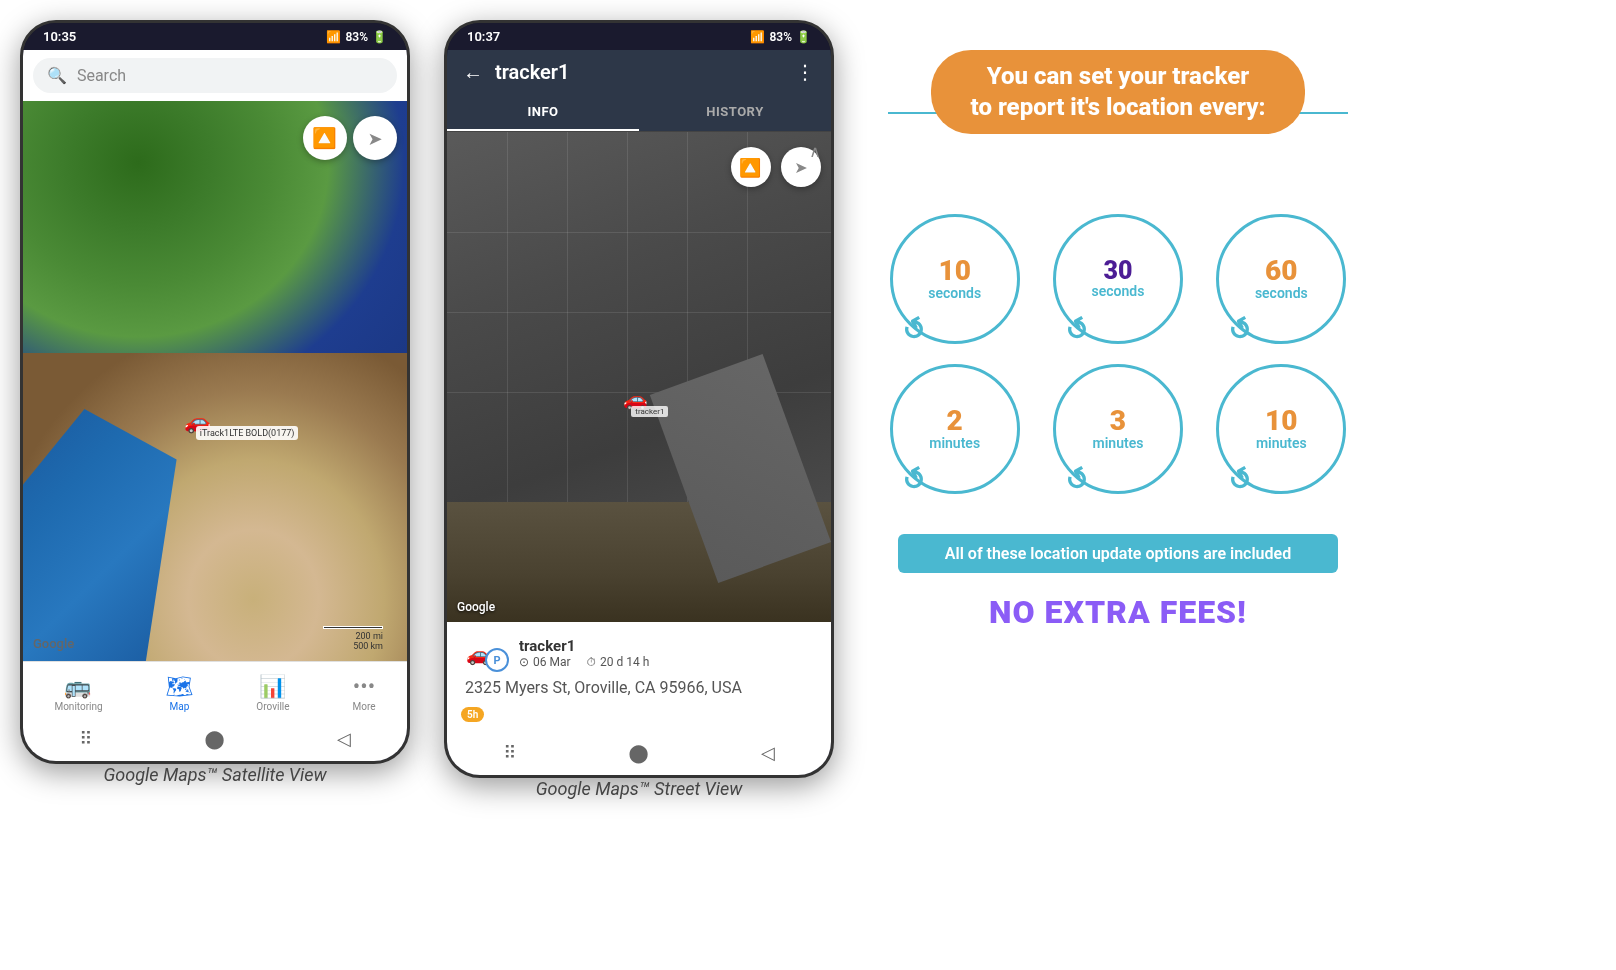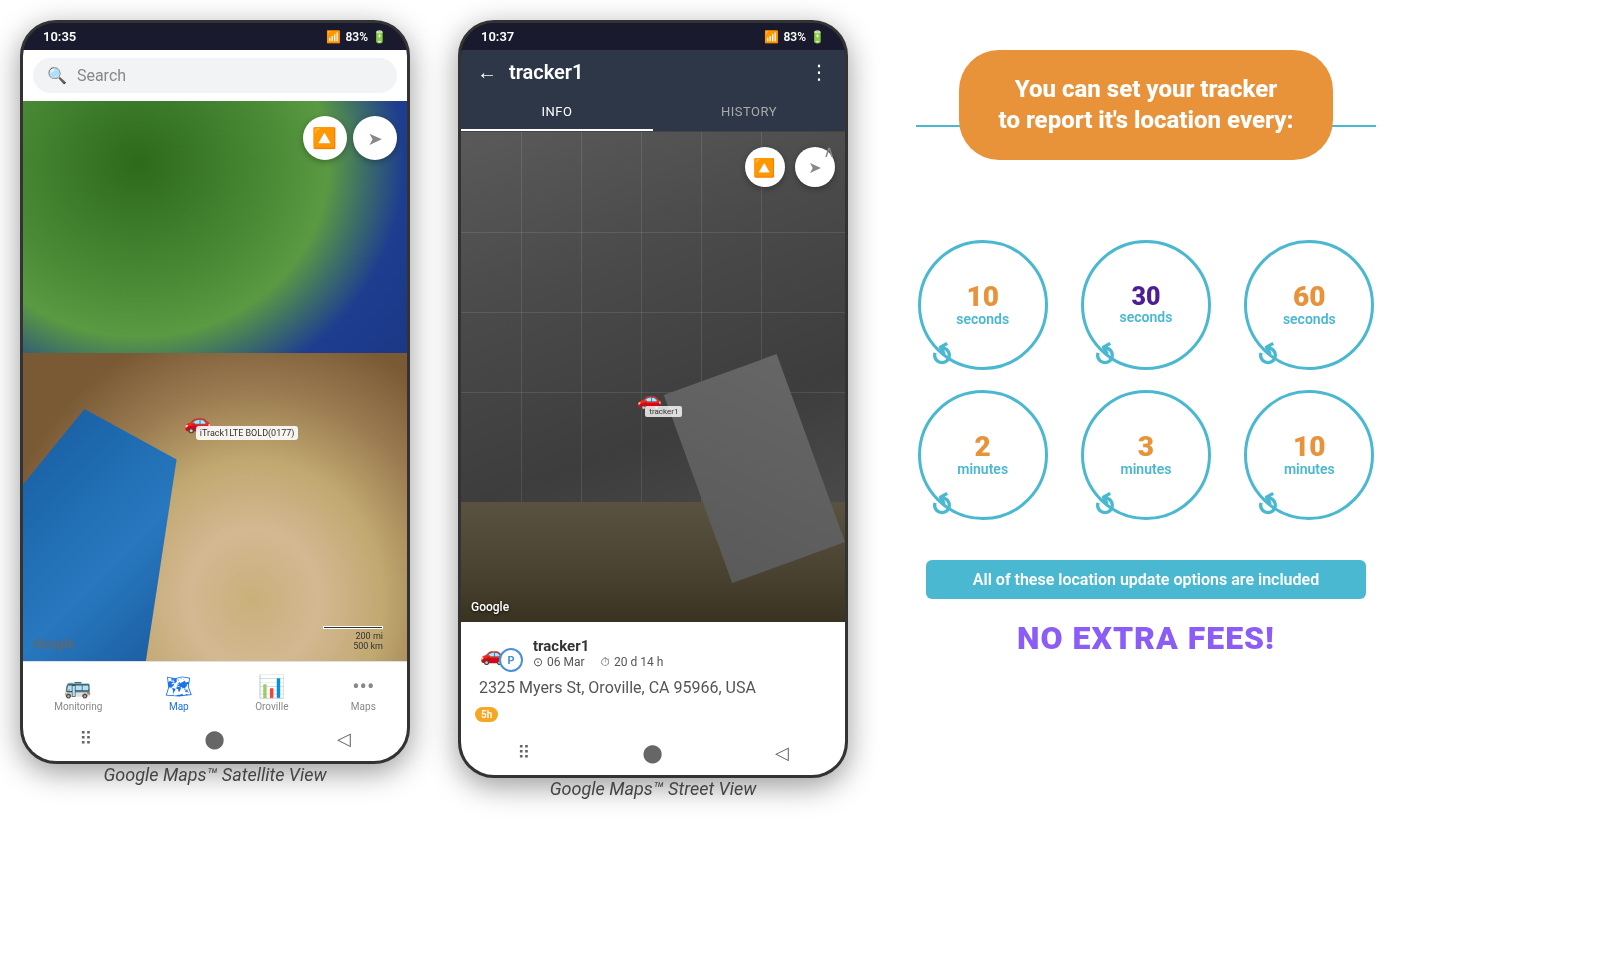--- a/index.html
+++ b/index.html
@@ -10,21 +10,21 @@
       min-height: 970px;
       display: flex;
       flex-direction: column;
       align-items: flex-start;
       padding: 20px;
     }
 
     .main-container {
       display: flex;
       flex-direction: row;
-      gap: 48px;
+      gap: 34px;
       align-items: flex-start;
       width: 100%;
     }
 
     
     .phone-mockup {
       width: 390px;
       border-radius: 36px;
       border: 3px solid #333;
       overflow: hidden;
@@ -247,21 +247,21 @@
       display: flex;
       border-bottom: 1px solid #444;
     }
 
     .phone2 .tab {
       flex: 1;
       text-align: center;
       padding: 10px;
       color: #aaa;
       font-size: 13px;
-      font-weight: 400;
+      font-weight: 700;
       letter-spacing: 0.5px;
     }
 
     .phone2 .tab.active {
       color: #fff;
       border-bottom: 2px solid #fff;
     }
 
     .map-street {
       position: relative;
@@ -456,21 +456,21 @@
       padding: 30px 20px;
       min-width: 500px;
     }
 
     .interval-headline {
       background: #e8923a;
       color: #fff;
       font-size: 24px;
       font-weight: 800;
       text-align: center;
-      padding: 24px 40px;
+      padding: 11px 40px;
       border-radius: 40px;
       line-height: 1.3;
       margin-bottom: 40px;
       position: relative;
       max-width: 420px;
     }
 
     .intervals-grid {
       display: grid;
       grid-template-columns: repeat(3, 1fr);
@@ -607,21 +607,21 @@
           <div class="nav-item active">
             <span class="nav-icon">🗺</span>
             <span>Map</span>
           </div>
           <div class="nav-item">
             <span class="nav-icon">📊</span>
             <span>Oroville</span>
           </div>
           <div class="nav-item">
             <span class="nav-icon">•••</span>
-            <span>Maps</span>
+            <span>More</span>
           </div>
         </div>
 
         <div class="phone-gesture-bar">
           <span class="gesture-btn">⠿</span>
           <span class="gesture-btn">⬤</span>
           <span class="gesture-btn">◁</span>
         </div>
       </div>
       <div class="phone-label">Google Maps™ Satellite View</div>

